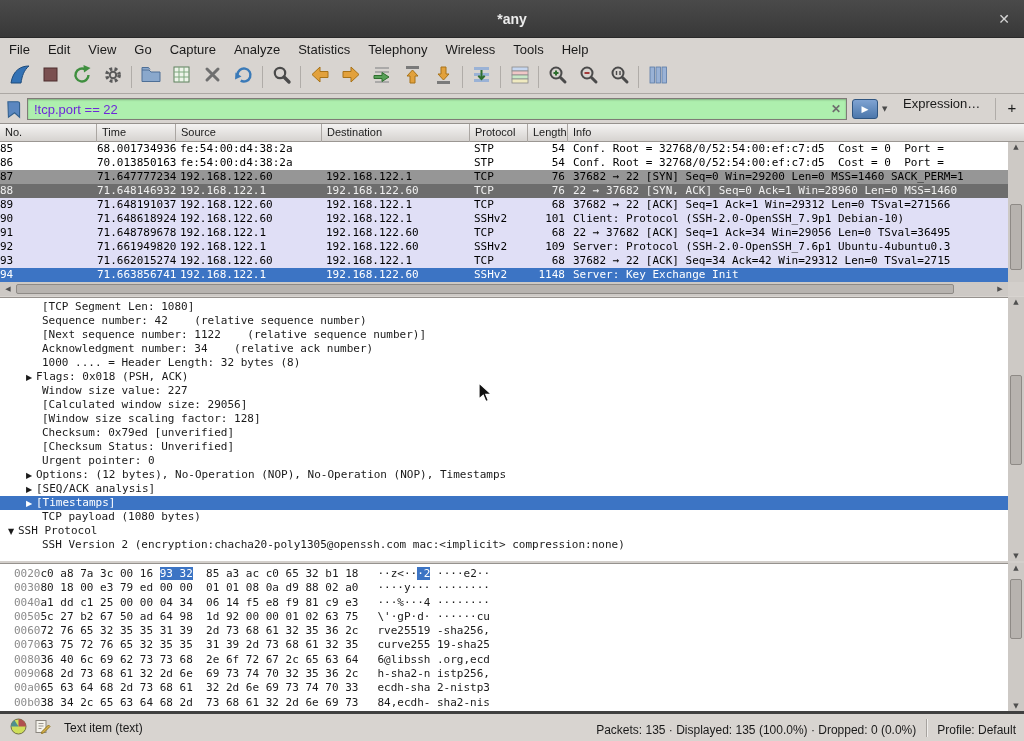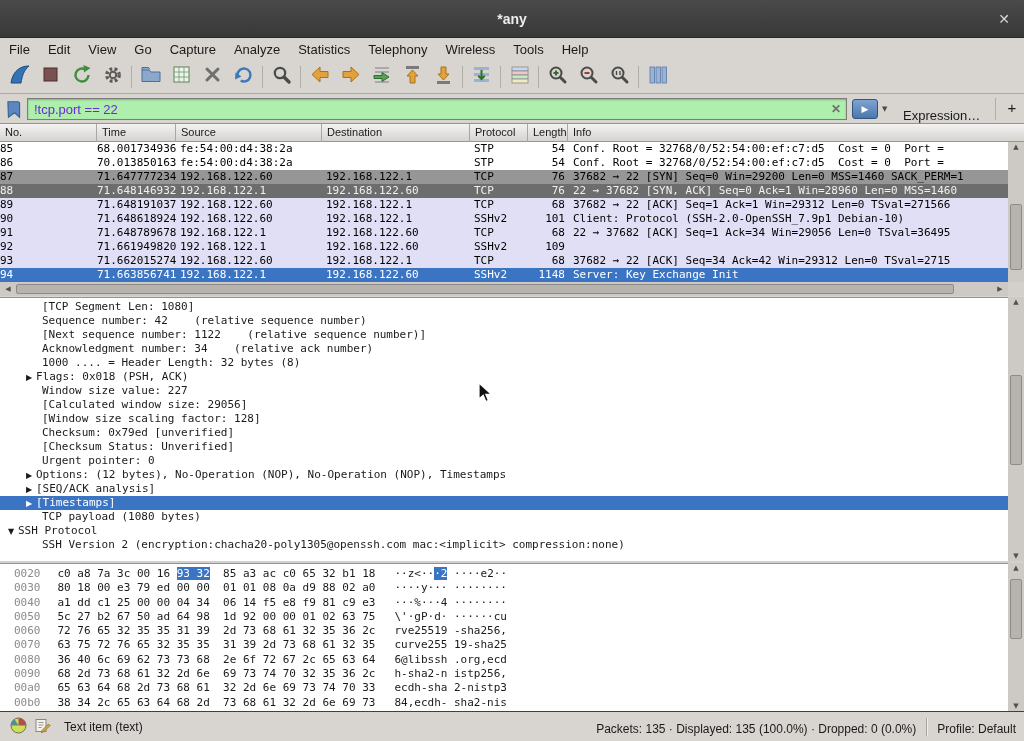--- a/index.html
+++ b/index.html
@@ -20,21 +20,21 @@
 .tbtn{width:31px;height:28px;display:flex;align-items:center;justify-content:center;flex:none}
 .tsep{width:1px;height:22px;background:#b0aca8;margin:0 3px;flex:none}
 
 
 #filterbar{position:absolute;left:0;top:94px;width:1024px;height:30px;border-bottom:1px solid #96928e}
 #filter-bookmark{position:absolute;left:4px;top:5px;width:21px;height:21px}
 #filter-input{position:absolute;left:27px;top:4px;width:820px;height:22px;background:#aeefae;border:1px solid #7f7b77;box-shadow:inset 0 1px 2px rgba(0,0,0,.28);font:13px "Liberation Sans",sans-serif;padding:0 22px 0 6px;color:#6d28d9}
 #filter-clear{position:absolute;left:831px;top:8px;font-size:12px;color:#6e6e6e;font-weight:bold}
 #filter-apply{position:absolute;left:852px;top:5px;width:26px;height:20px;background:linear-gradient(#7fa3d2,#4c77ab);border:1px solid #2f5580;border-radius:3px;color:#fff;font-size:9px;display:flex;align-items:center;justify-content:center;font-family:"DejaVu Sans",sans-serif}
 #filter-caret{position:absolute;left:882px;top:11px;font-size:7px;color:#4a4a4a;font-family:"DejaVu Sans",sans-serif}
-#filter-expression{position:absolute;left:903px;top:14px;font-size:13px}
+#filter-expression{position:absolute;left:903px;top:2px;font-size:13px}
 #filter-plus-sep{position:absolute;left:995px;top:4px;width:1px;height:22px;background:#b0aca8}
 #filter-plus{position:absolute;left:1003px;top:5px;font-size:15px;width:18px;text-align:center}
 
 
 #plist-header{position:absolute;left:0;top:124px;width:1008px;height:18px;display:flex;background:linear-gradient(#f4f3f2,#d6d3d0);border-bottom:1px solid #9b9793;font-size:11px}
 .hcell{border-right:1px solid #aaa6a2;padding:2px 0 0 5px;height:18px;overflow:hidden;white-space:nowrap;flex:none}
 .hc-no{width:97px}.hc-time{width:79px}.hc-src{width:146px}.hc-dst{width:148px}.hc-pro{width:58px}.hc-len{width:40px}.hc-info{flex:1 1 auto;border-right:none}
 #plist-corner{position:absolute;left:1008px;top:124px;width:16px;height:18px;background:linear-gradient(#f4f3f2,#d6d3d0);border-bottom:1px solid #9b9793}
 #plist-rows{position:absolute;left:0;top:142px;width:1008px;height:140px;background:#fff;overflow:hidden}
 .prow{display:flex;height:14px;line-height:14px;font:11px "DejaVu Sans Mono",monospace;white-space:pre;overflow:hidden}
@@ -62,27 +62,27 @@
 #details{position:absolute;left:0;top:297px;width:1008px;height:264px;background:#fff;overflow:hidden;border-top:1px solid #96928e;padding-top:2px}
 .dline{height:14px;line-height:14px;font:11px "DejaVu Sans Mono",monospace;white-space:pre;overflow:hidden}
 .dline .exp{display:inline-block;width:14px;font-family:"DejaVu Sans",sans-serif;font-size:8px;text-align:center}
 .ind0{padding-left:4px}.ind1{padding-left:22px}.ind2{padding-left:28px}
 .dsel{background:#3c74c4;color:#fff}
 
 
 #hexpane{position:absolute;left:0;top:563px;width:1008px;height:148px;background:#fff;border-top:1px solid #96928e;padding-top:3px;overflow:hidden}
 .hxrow{height:14.3px;line-height:14.3px;font:11px "DejaVu Sans Mono",monospace;white-space:pre;overflow:hidden}
 .hx-off{display:inline-block;color:#8a8a8a;margin-left:14px}
-.hx-bytes{margin-left:17px}
+.hx-bytes{margin-left:0}
 .hx-ascii{margin-left:19px}
 .hl{background:#3c74c4;color:#fff}
 #hex-splitter{position:absolute;left:0;top:561px;width:1024px;height:2px;background:#d3cfcb}
 
 
-#statusbar{position:absolute;left:0;top:711px;width:1024px;height:30px;border-top:1px solid #404040;display:flex;align-items:center;padding:0 8px;font-size:12px}
+#statusbar{position:absolute;left:0;top:711px;width:1024px;height:30px;border-top:3px solid #404040;display:flex;align-items:center;padding:0 8px;font-size:12px}
 #status-left-label{margin-left:8px}
 #status-right{margin-left:auto;display:flex;align-items:flex-end}
 #status-profile-sep{width:1px;height:18px;background:#a6a29e;margin:0 10px;box-shadow:1px 0 0 #f0eeec}
 .sicon{width:20px;height:20px;display:flex;align-items:center;justify-content:center;margin-right:4px;flex:none}
 
 
 #cursor{position:absolute;left:478px;top:382px;pointer-events:none}
 </style>
 </head>
 <body>
@@ -266,21 +266,21 @@
 <div id="plist-corner"></div>
 
 <div id="plist-rows">
   <div class="prow r-stp"><span class="pc c-no">85</span><span class="pc c-time">68.001734936</span><span class="pc c-src">fe:54:00:d4:38:2a</span><span class="pc c-dst"></span><span class="pc c-pro">STP</span><span class="pc c-len">54</span><span class="pc c-info">Conf. Root = 32768/0/52:54:00:ef:c7:d5  Cost = 0  Port =</span></div>
   <div class="prow r-stp"><span class="pc c-no">86</span><span class="pc c-time">70.013850163</span><span class="pc c-src">fe:54:00:d4:38:2a</span><span class="pc c-dst"></span><span class="pc c-pro">STP</span><span class="pc c-len">54</span><span class="pc c-info">Conf. Root = 32768/0/52:54:00:ef:c7:d5  Cost = 0  Port =</span></div>
   <div class="prow r-syn-a"><span class="pc c-no">87</span><span class="pc c-time">71.647777234</span><span class="pc c-src">192.168.122.60</span><span class="pc c-dst">192.168.122.1</span><span class="pc c-pro">TCP</span><span class="pc c-len">76</span><span class="pc c-info">37682 → 22 [SYN] Seq=0 Win=29200 Len=0 MSS=1460 SACK_PERM=1</span></div>
   <div class="prow r-syn-b"><span class="pc c-no">88</span><span class="pc c-time">71.648146932</span><span class="pc c-src">192.168.122.1</span><span class="pc c-dst">192.168.122.60</span><span class="pc c-pro">TCP</span><span class="pc c-len">76</span><span class="pc c-info">22 → 37682 [SYN, ACK] Seq=0 Ack=1 Win=28960 Len=0 MSS=1460</span></div>
   <div class="prow r-tcp"><span class="pc c-no">89</span><span class="pc c-time">71.648191037</span><span class="pc c-src">192.168.122.60</span><span class="pc c-dst">192.168.122.1</span><span class="pc c-pro">TCP</span><span class="pc c-len">68</span><span class="pc c-info">37682 → 22 [ACK] Seq=1 Ack=1 Win=29312 Len=0 TSval=271566</span></div>
   <div class="prow r-tcp"><span class="pc c-no">90</span><span class="pc c-time">71.648618924</span><span class="pc c-src">192.168.122.60</span><span class="pc c-dst">192.168.122.1</span><span class="pc c-pro">SSHv2</span><span class="pc c-len">101</span><span class="pc c-info">Client: Protocol (SSH-2.0-OpenSSH_7.9p1 Debian-10)</span></div>
   <div class="prow r-tcp"><span class="pc c-no">91</span><span class="pc c-time">71.648789678</span><span class="pc c-src">192.168.122.1</span><span class="pc c-dst">192.168.122.60</span><span class="pc c-pro">TCP</span><span class="pc c-len">68</span><span class="pc c-info">22 → 37682 [ACK] Seq=1 Ack=34 Win=29056 Len=0 TSval=36495</span></div>
-  <div class="prow r-tcp"><span class="pc c-no">92</span><span class="pc c-time">71.661949820</span><span class="pc c-src">192.168.122.1</span><span class="pc c-dst">192.168.122.60</span><span class="pc c-pro">SSHv2</span><span class="pc c-len">109</span></div>
+  <div class="prow r-tcp"><span class="pc c-no">92</span><span class="pc c-time">71.661949820</span><span class="pc c-src">192.168.122.1</span><span class="pc c-dst">192.168.122.60</span><span class="pc c-pro">SSHv2</span><span class="pc c-len">109</span><span class="pc c-info">Server: Protocol (SSH-2.0-OpenSSH_7.6p1 Ubuntu-4ubuntu0.3</span></div>
   <div class="prow r-tcp"><span class="pc c-no">93</span><span class="pc c-time">71.662015274</span><span class="pc c-src">192.168.122.60</span><span class="pc c-dst">192.168.122.1</span><span class="pc c-pro">TCP</span><span class="pc c-len">68</span><span class="pc c-info">37682 → 22 [ACK] Seq=34 Ack=42 Win=29312 Len=0 TSval=2715</span></div>
   <div class="prow r-sel"><span class="pc c-no">94</span><span class="pc c-time">71.663856741</span><span class="pc c-src">192.168.122.1</span><span class="pc c-dst">192.168.122.60</span><span class="pc c-pro">SSHv2</span><span class="pc c-len">1148</span><span class="pc c-info">Server: Key Exchange Init</span></div>
 </div>
 
 <div class="sb" style="left:1008px;top:142px;width:16px;height:154px">
   <span class="sb-arrow" style="left:0;top:1px;width:16px">▲</span>
   <div class="sb-thumb" style="left:2px;top:62px;width:12px;height:66px"></div>
   <span class="sb-arrow" style="left:0;bottom:1px;width:16px">▼</span>
 </div>
 

